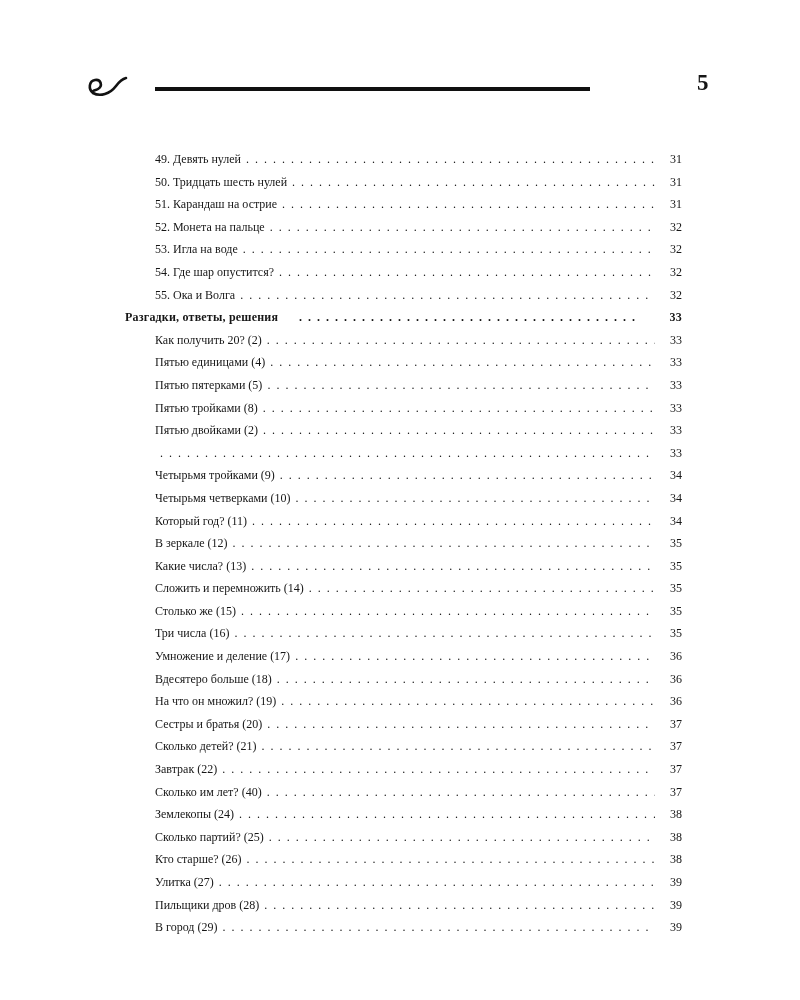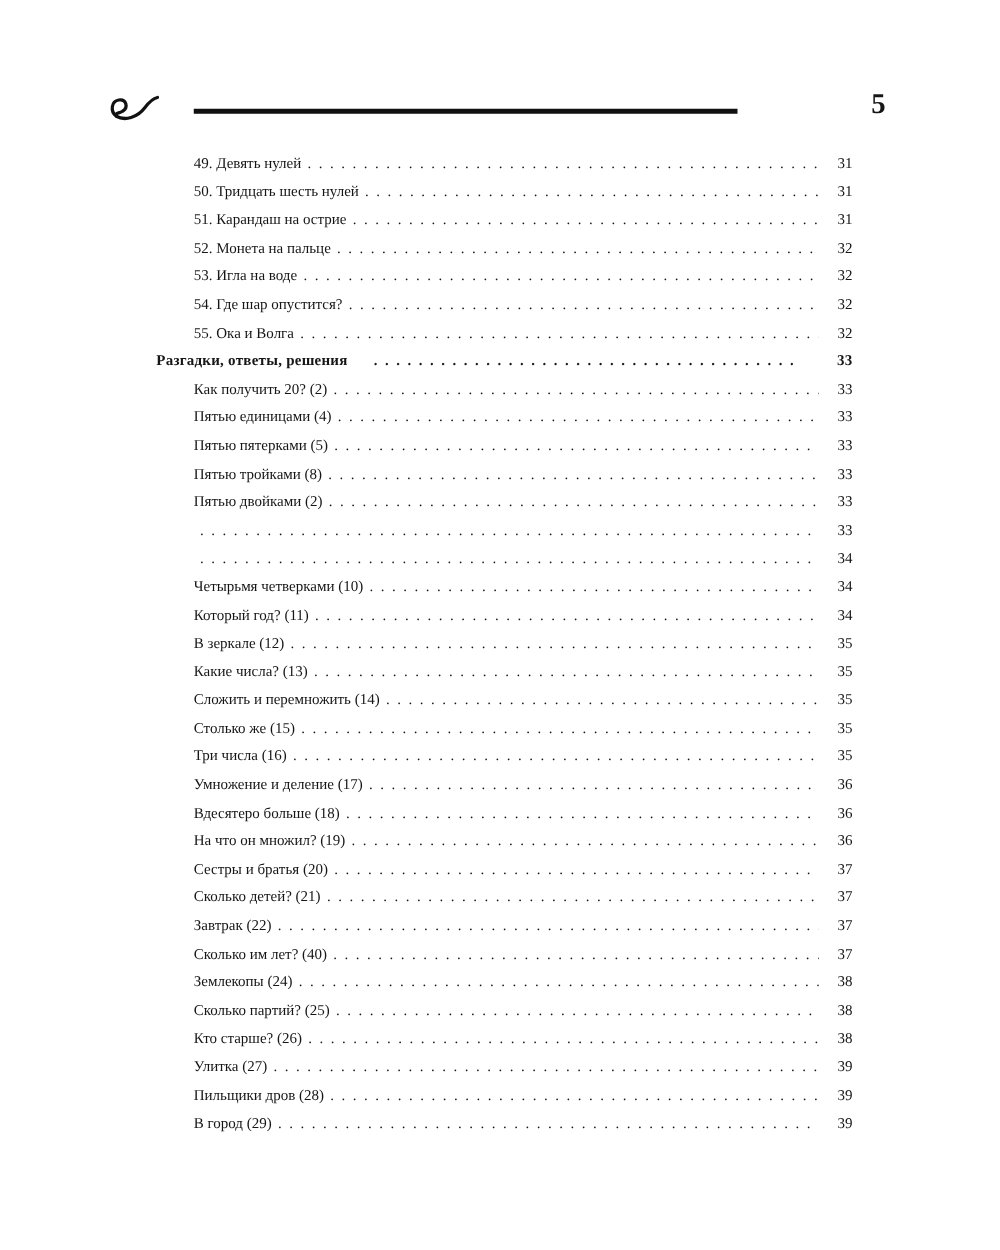--- a/index.html
+++ b/index.html
@@ -85,20 +85,21 @@
   }
   .dots::after {
     content: ". . . . . . . . . . . . . . . . . . . . . . . . . . . . . . . . . . . . . . . . . . . . . . . . . . . . . . . . . . . . . . . .";
     letter-spacing: 1px;
     word-spacing: 1px;
   }
   .toc-page {
     flex: 0 0 auto;
     min-width: 24px;
     text-align: right;
+    margin-top: 29px;
   }
 </style>
 </head>
 <body>
 
 <div class="page">
 
   <div class="running-head">
     <span class="ornament">
       <svg viewBox="0 0 44 30" width="44" height="30" aria-hidden="true">
@@ -173,20 +174,21 @@
       <div class="toc-row">
     <span class="toc-title">Пятью двойками (2)</span>
     <span class="dots"></span>
     <span class="toc-page">33</span>
   </div>
       <div class="toc-row">
     <span class="dots"></span>
     <span class="toc-page">33</span>
   </div>
       <div class="toc-row">
+    <span class="toc-title">Четырьмя тройками (9)</span>
     <span class="dots"></span>
     <span class="toc-page">34</span>
   </div>
       <div class="toc-row">
     <span class="toc-title">Четырьмя четверками (10)</span>
     <span class="dots"></span>
     <span class="toc-page">34</span>
   </div>
       <div class="toc-row">
     <span class="toc-title">Который год? (11)</span>

